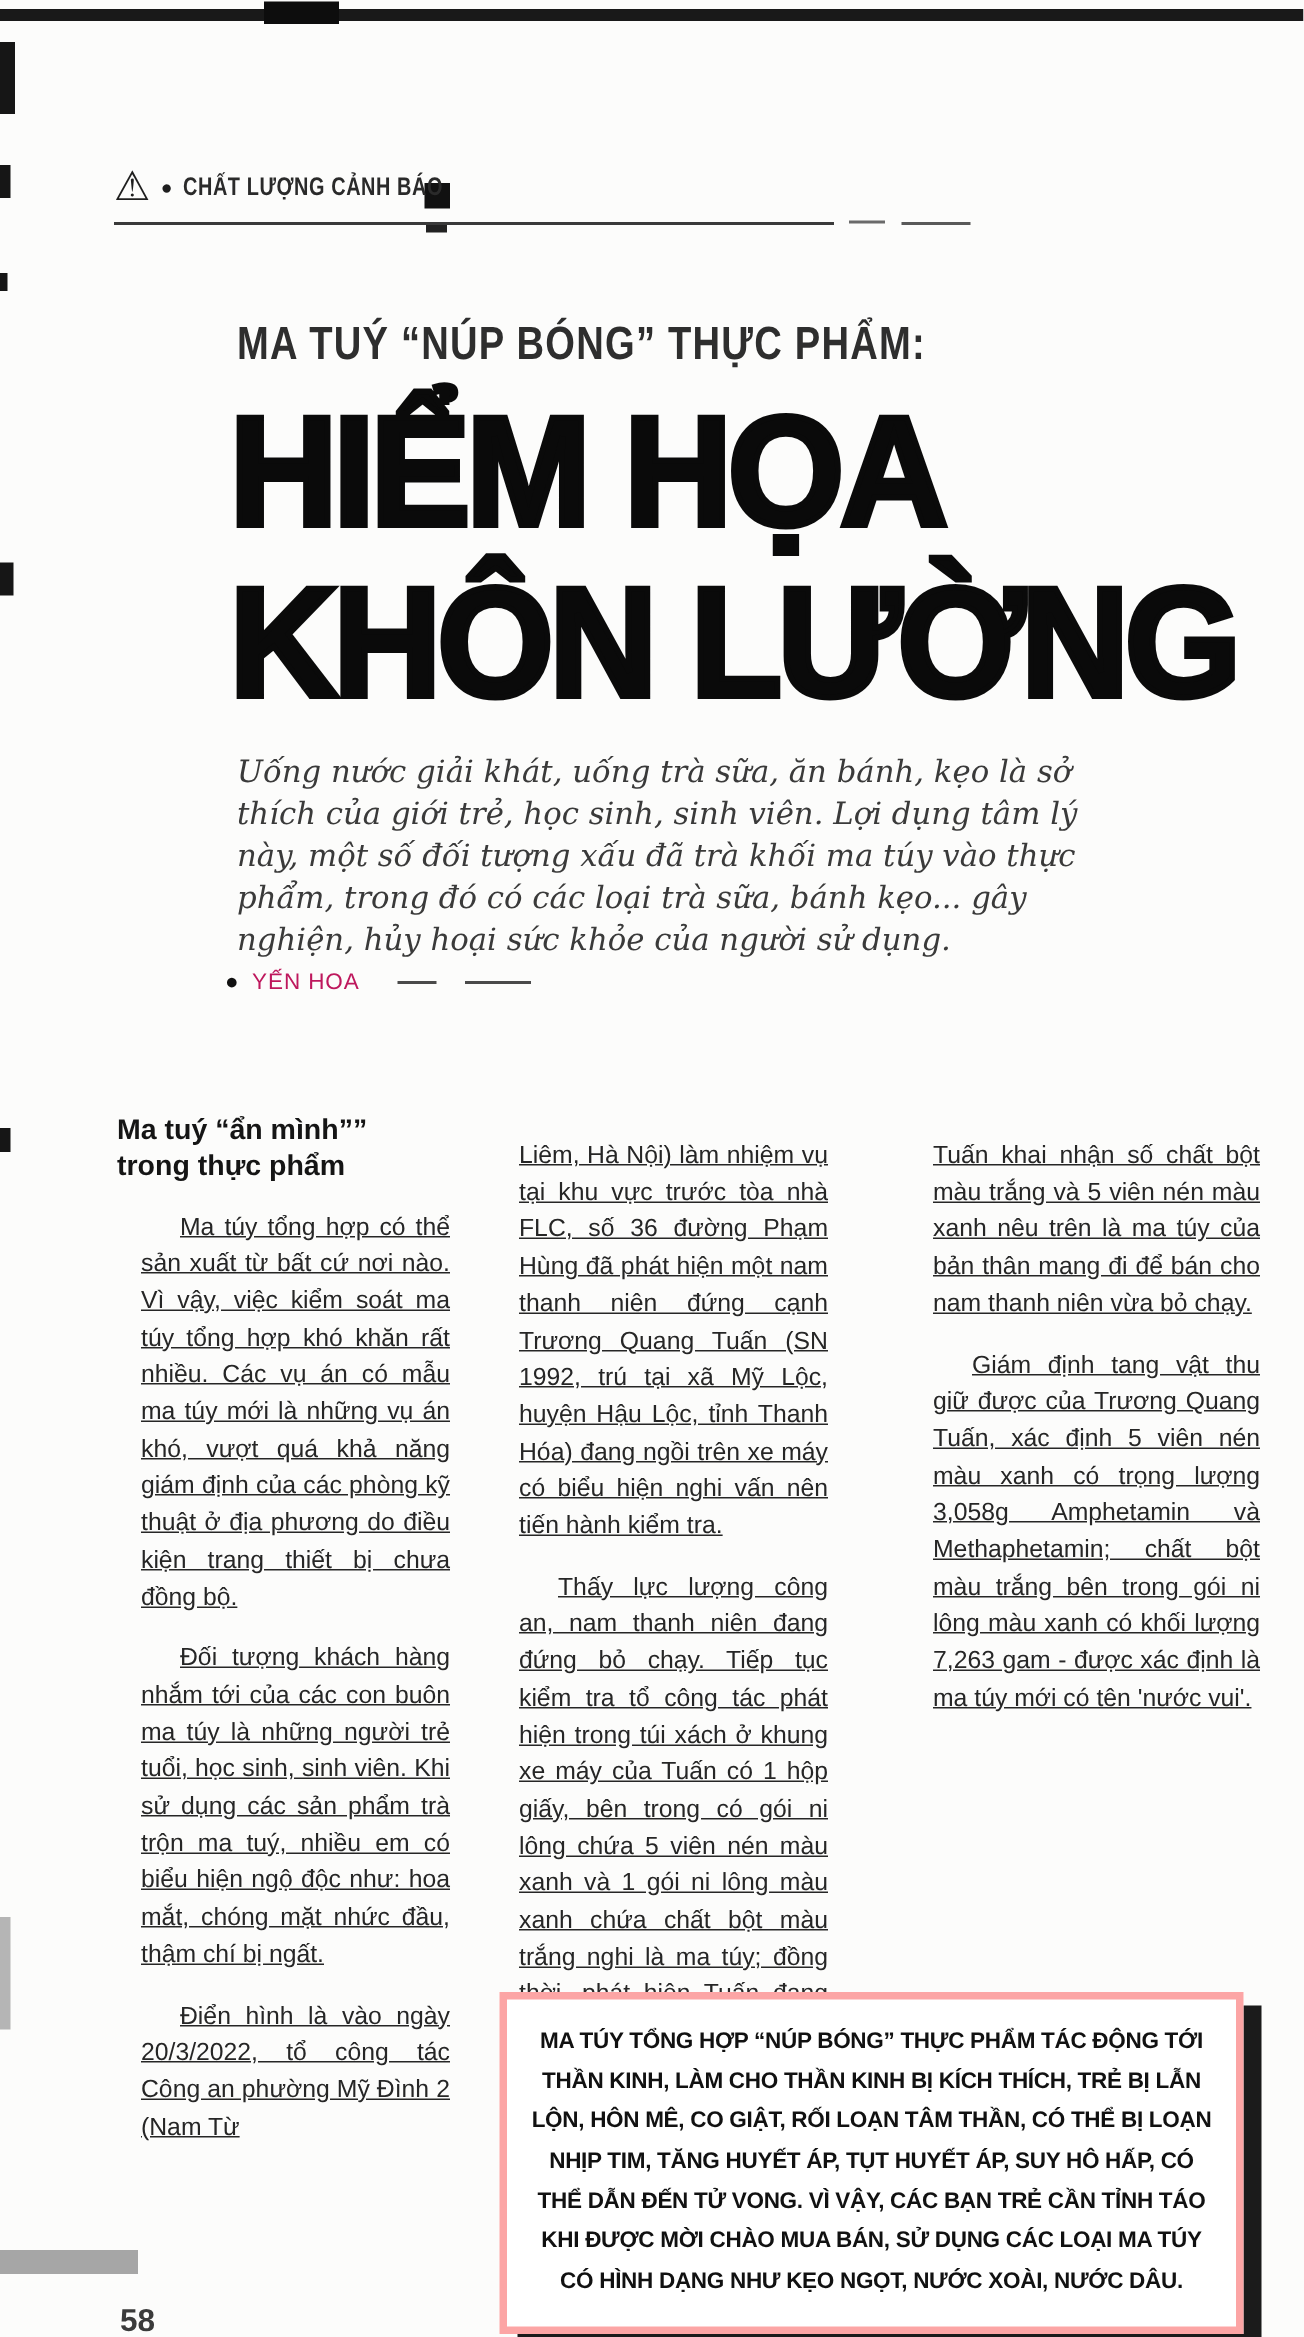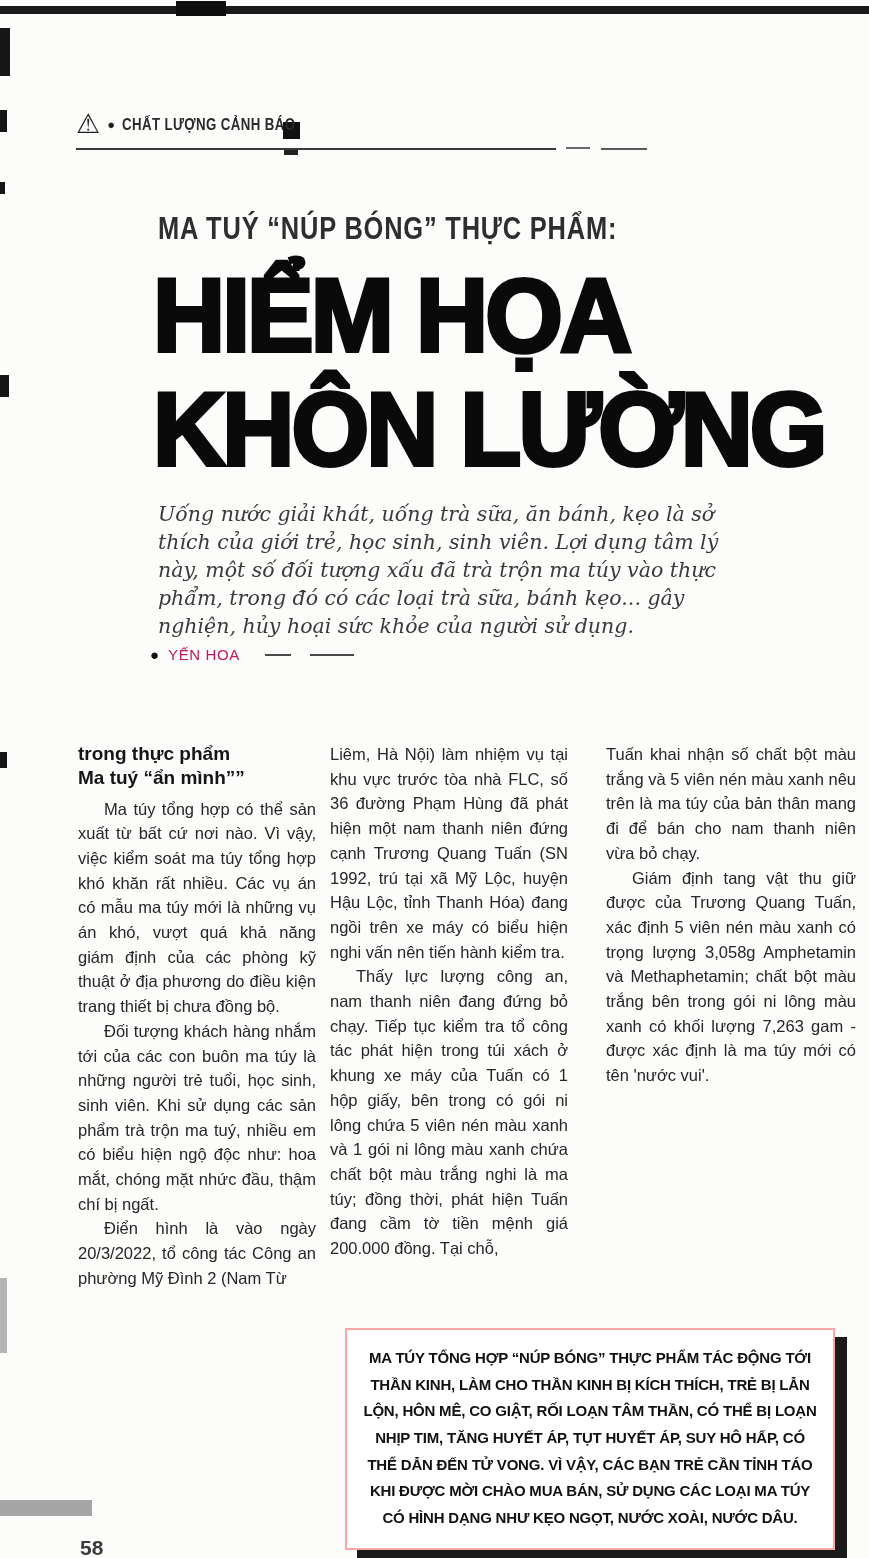--- a/index.html
+++ b/index.html
@@ -41,26 +41,26 @@
   .byline .dot{font-size:15px;color:#111;}
   .byline .name{font-size:15px;font-weight:normal;letter-spacing:.6px;color:#be185d;}
   .byline .bl-dash{display:inline-block;border-top:2px solid #4a4a4a;vertical-align:middle;}
   .byline .d1{width:26px;margin-left:16px;}
   .byline .d2{width:44px;margin-left:10px;}
   
   .col{position:absolute;top:742px;font-size:16.5px;line-height:24.7px;text-align:justify;color:#262626;}
   .col1{left:78px;width:238px;}
   .col2{left:330px;width:238px;}
   .col3{left:606px;width:250px;}
-  .col p{margin:0;}
+  .col p{margin:16px;text-decoration:underline;}
   .col p.ind{text-indent:26px;}
   .subhead{font-size:19px;font-weight:bold;line-height:1.25;color:#151515;margin:0 0 7px 0;}
   
-  .callout{position:absolute;left:345px;top:1328px;width:462px;background:#ffffff;
-    border:2px solid #fca5a5;box-shadow:12px 9px 0 #1b1b1b;padding:15px 12px 16px 12px;}
+  .callout{position:absolute;left:333px;top:1328px;width:462px;background:#ffffff;
+    border:5px solid #fca5a5;box-shadow:12px 9px 0 #1b1b1b;padding:15px 12px 16px 12px;}
   .callout .txt{font-size:15px;font-weight:bold;line-height:1.78;text-align:center;color:#111;
     letter-spacing:-.2px;}
   
   .pagenum{position:absolute;left:80px;top:1536px;font-size:21px;font-weight:bold;color:#3b3b3b;}
 </style>
 </head>
 <body>
 
 <div class="topbar"></div>
 <div class="topbar-blob"></div>
@@ -81,32 +81,32 @@
 </div>
 <div class="mast-rule"></div>
 <div class="mast-dash1"></div>
 <div class="mast-dash2"></div>
 
 <div class="kicker">MA TUÝ “NÚP BÓNG” THỰC PHẨM:</div>
 <div class="headline">
   <div>HIỂM HỌA</div>
   <div>KHÔN LƯỜNG</div>
 </div>
-<div class="lede">Uống nước giải khát, uống trà sữa, ăn bánh, kẹo là sở thích của giới trẻ, học sinh, sinh viên. Lợi dụng tâm lý này, một số đối tượng xấu đã trà trộn ma túy vào thực phẩm, trong đó có các loại trà sữa, bánh kẹo... gây nghiện, hủy hoại sức khỏe của người sử dụng.</div>
+<div class="lede">Uống nước giải khát, uống trà sữa, ăn bánh, kẹo là sở thích của giới trẻ, học sinh, sinh viên. Lợi dụng tâm lý này, một số đối tượng xấu đã trà khối ma túy vào thực phẩm, trong đó có các loại trà sữa, bánh kẹo... gây nghiện, hủy hoại sức khỏe của người sử dụng.</div>
 <div class="byline">
   <span class="dot">●</span>
   <span class="name">YẾN HOA</span>
   <span class="bl-dash d1"></span>
   <span class="bl-dash d2"></span>
 </div>
 
 <div class="col col1">
   <div class="subhead">
+    <div>Ma tuý “ẩn mình””</div>
     <div>trong thực phẩm</div>
-    <div>Ma tuý “ẩn mình””</div>
   </div>
   <p class="ind">Ma túy tổng hợp có thể sản xuất từ bất cứ nơi nào. Vì vậy, việc kiểm soát ma túy tổng hợp khó khăn rất nhiều. Các vụ án có mẫu ma túy mới là những vụ án khó, vượt quá khả năng giám định của các phòng kỹ thuật ở địa phương do điều kiện trang thiết bị chưa đồng bộ.</p>
   <p class="ind">Đối tượng khách hàng nhắm tới của các con buôn ma túy là những người trẻ tuổi, học sinh, sinh viên. Khi sử dụng các sản phẩm trà trộn ma tuý, nhiều em có biểu hiện ngộ độc như: hoa mắt, chóng mặt nhức đầu, thậm chí bị ngất.</p>
   <p class="ind">Điển hình là vào ngày 20/3/2022, tổ công tác Công an phường Mỹ Đình 2 (Nam Từ</p>
 </div>
 
 <div class="col col2">
   <p>Liêm, Hà Nội) làm nhiệm vụ tại khu vực trước tòa nhà FLC, số 36 đường Phạm Hùng đã phát hiện một nam thanh niên đứng cạnh Trương Quang Tuấn (SN 1992, trú tại xã Mỹ Lộc, huyện Hậu Lộc, tỉnh Thanh Hóa) đang ngồi trên xe máy có biểu hiện nghi vấn nên tiến hành kiểm tra.</p>
   <p class="ind">Thấy lực lượng công an, nam thanh niên đang đứng bỏ chạy. Tiếp tục kiểm tra tổ công tác phát hiện trong túi xách ở khung xe máy của Tuấn có 1 hộp giấy, bên trong có gói ni lông chứa 5 viên nén màu xanh và 1 gói ni lông màu xanh chứa chất bột màu trắng nghi là ma túy; đồng thời, phát hiện Tuấn đang cầm tờ tiền mệnh giá 200.000 đồng. Tại chỗ,</p>
 </div>

